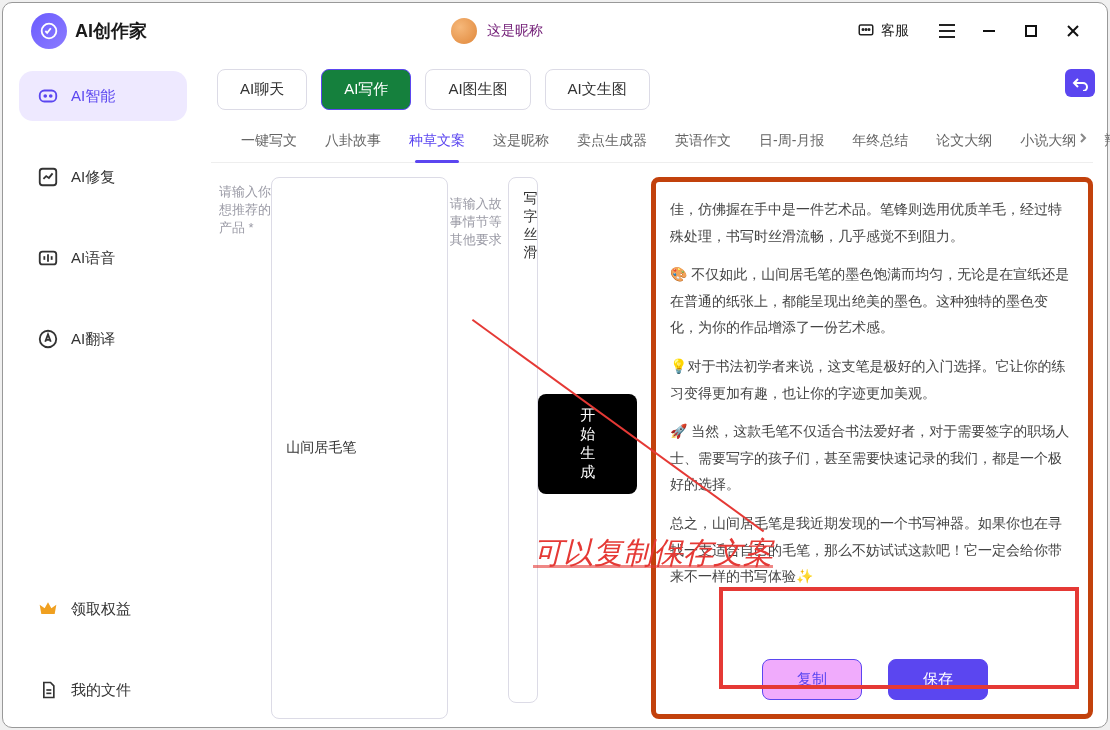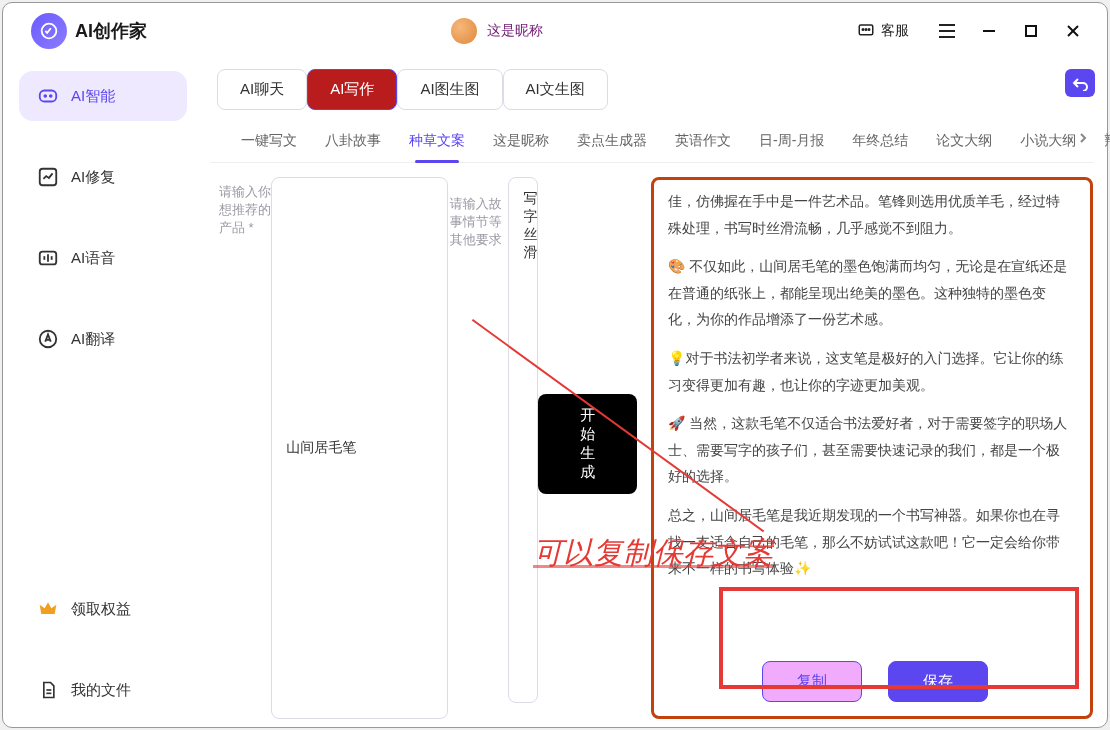--- a/index.html
+++ b/index.html
@@ -18,35 +18,35 @@
 .winbtn { width: 28px; height: 28px; display: flex; align-items: center; justify-content: center; color: #222; }
 .ham { width: 28px; height: 28px; display: flex; align-items: center; justify-content: center; }
 .body-area { flex: 1; display: flex; min-height: 0; }
 .sidebar { width: 200px; padding: 8px 10px; display: flex; flex-direction: column; gap: 23px; }
 .side-item { display: flex; align-items: center; gap: 12px; padding: 14px 18px; margin: 4px 6px; border-radius: 14px; color: #333; font-size: 15px; }
 .side-item .sic { width: 22px; height: 22px; display: flex; align-items: center; justify-content: center; color: #333; }
 .side-item.active { background: #eee9ff; color: #5b46f0; }
 .side-item.active .sic { color: #5b46f0; }
 .side-spacer { flex: 1; }
 .main { flex: 1; display: flex; flex-direction: column; min-width: 0; padding: 6px 14px 8px 8px; position: relative; }
-.top-tabs { display: flex; gap: 0; padding: 4px 6px 10px 6px; align-items: center; }
+.top-tabs { display: flex; gap: 14px; padding: 4px 6px 10px 6px; align-items: center; }
 .top-tab { padding: 10px 22px; border: 1px solid #dcdbe6; border-radius: 8px; background: #fff; color: #333; font-size: 15px; }
-.top-tab.active { background: #b91c1c; color: #fff; border-color: #5b46f0; }
+.top-tab.active { background: #15803d; color: #fff; border-color: #5b46f0; }
 .sub-tabs { display: flex; align-items: center; padding: 4px 0 0 30px; gap: 28px; color: #666; border-bottom: 1px solid #eee; position: relative; }
 .sub-tab { padding: 8px 0 12px 0; font-size: 14px; color: #666; white-space: nowrap; position: relative; }
 .sub-tab.on { color: #5b46f0; }
 .sub-tab.on::after { content: ""; position: absolute; left: 10%; right: 10%; bottom: -1px; height: 3px; background: #5b46f0; border-radius: 2px; }
 .sub-scroll { position: absolute; right: 0; top: 8px; width: 20px; height: 20px; display: flex; align-items: center; justify-content: center; color: #888; }
 .content-row { flex: 1; display: flex; gap: 14px; padding: 14px 0 0 6px; min-height: 0; }
 .left-col { width: 420px; display: flex; flex-direction: row; }
 .field-label { font-size: 13px; color: #9a9aa5; margin: 6px 0 10px 2px; }
 .text-input { width: 100%; border: 1px solid #dcdbe6; border-radius: 8px; padding: 12px 14px; font-size: 14px; color: #333; background: #fff; }
 .textarea { width: 100%; flex: 1; border: 1px solid #dcdbe6; border-radius: 8px; padding: 12px 14px; font-size: 14px; color: #333; resize: none; margin-bottom: 16px; min-height: 280px; }
 .gen-btn { align-self: center; background: #000000; color: #fff; border: none; border-radius: 8px; padding: 12px 38px; font-size: 15px; margin-bottom: 8px; }
-.right-col { flex: 1; border: 3px solid #c2410c; border-radius: 8px; padding: 8px 8px 14px 14px; display: flex; flex-direction: column; min-width: 0; position: relative; }
+.right-col { flex: 1; border: 5px solid #c2410c; border-radius: 8px; padding: 14px 8px 14px 14px; display: flex; flex-direction: column; min-width: 0; position: relative; }
 .output { flex: 1; overflow-y: auto; padding-right: 10px; font-size: 14px; line-height: 1.9; color: #444; }
 .output p { margin-bottom: 12px; }
 .out-actions { display: flex; gap: 26px; justify-content: center; padding-top: 18px; }
 .btn-outline { border: 1px solid #5b46f0; background: #f0abfc; color: #5b46f0; border-radius: 8px; padding: 10px 34px; font-size: 15px; }
 .btn-solid { border: 1px solid #5b46f0; background: #5b46f0; color: #fff; border-radius: 8px; padding: 10px 34px; font-size: 15px; }
 .annot-box { position: absolute; border: 4px solid #e53935; pointer-events: none; }
 .annot-text { position: absolute; color: #e53935; font-size: 30px; font-style: italic; font-family: "KaiTi","STKaiti",serif; pointer-events: none; text-decoration: underline; text-decoration-color: rgba(229,57,53,0.6); }
 .annot-line { position: absolute; height: 2px; background: #e53935; transform-origin: 0 0; pointer-events: none; }
 .return-btn { position: absolute; right: 12px; top: 66px; width: 30px; height: 28px; background: #5b46f0; border-radius: 6px; display: flex; align-items: center; justify-content: center; color: #fff; }
 .output::-webkit-scrollbar { width: 8px; }

